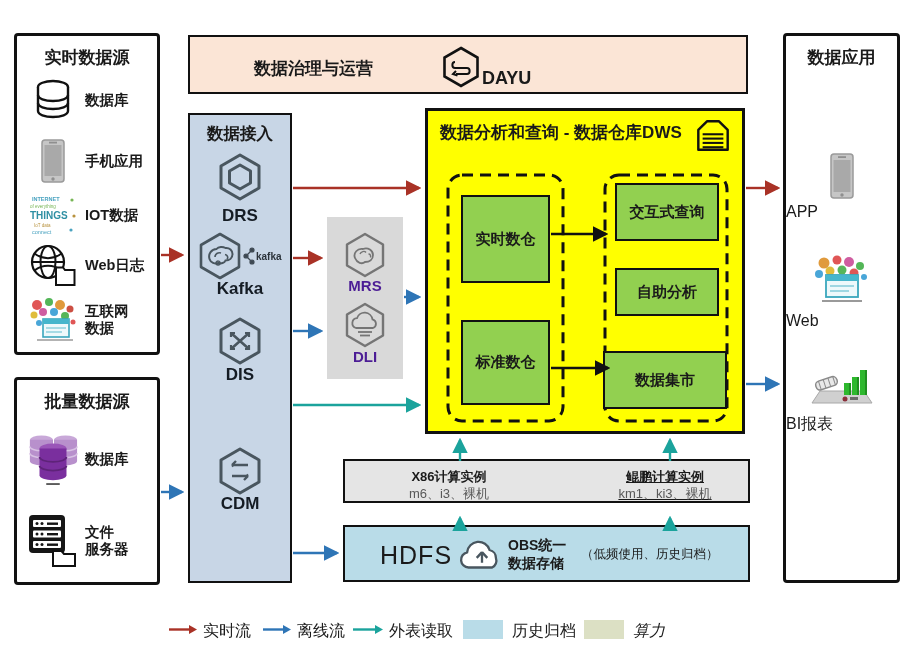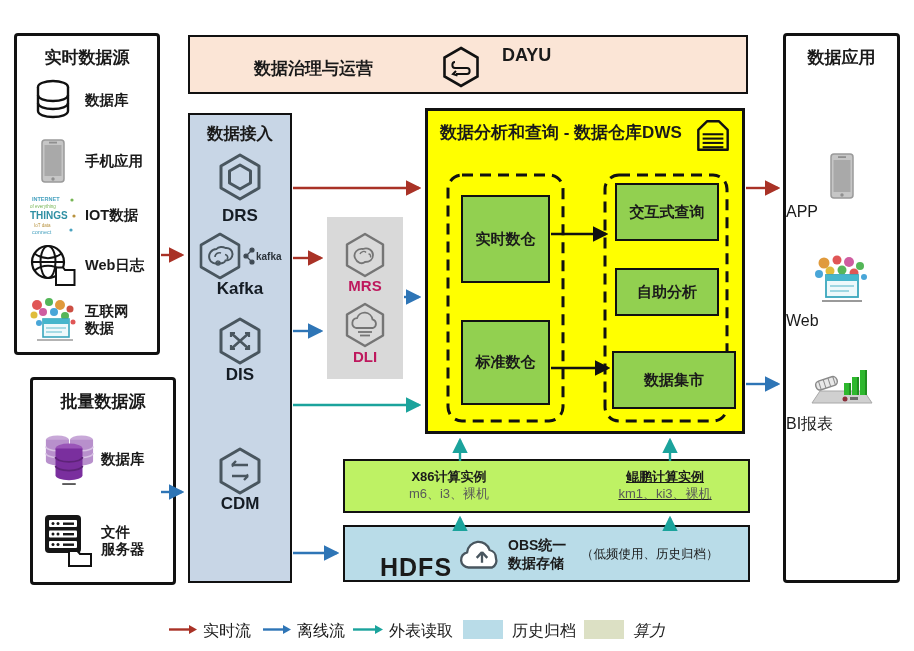--- a/index.html
+++ b/index.html
@@ -8,60 +8,60 @@
   .abs { position:absolute; }
   .box-round { background:#fff; border:3px solid #111; border-radius:4px; }
   .title { font-weight:bold; text-align:center; }
   svg { display:block; }
   .pre { white-space:pre-line; }
   .ctr { text-align:center; }
 
   
   #banner { left:188px; top:35px; width:560px; height:59px; background:#fbe5d6; border:2px solid #111; }
   #banner .t { position:absolute; left:64px; top:20px; font-size:17px; font-weight:bold; }
-  #banner .logo { position:absolute; left:250px; top:8px; display:flex; align-items:flex-start; gap:20px; }
+  #banner .logo { position:absolute; left:250px; top:8px; display:flex; align-items:flex-end; gap:0; }
   #banner .logo .lt { font-size:18px; font-weight:bold; }
 
   
   #realtime { left:14px; top:33px; width:146px; height:322px; }
-  #batch    { left:30px; top:377px; width:146px; height:208px; }
+  #batch    { left:14px; top:377px; width:146px; height:208px; }
   .src-title { margin-top:10px; font-size:17px; }
   .src-row { position:absolute; left:10px; right:6px; display:flex; align-items:center; gap:6px; }
   .src-ic { width:52px; display:flex; justify-content:center; flex:0 0 52px; }
   .src-lb { font-size:14.5px; font-weight:700; text-align:left; line-height:1.15; }
 
   
   #ingestion { left:188px; top:113px; width:104px; height:470px; background:#c8d6e6; border:2px solid #111; }
   #ingestion .t { margin-top:8px; font-size:16.5px; }
   .svc { position:absolute; left:0; width:100%; display:flex; justify-content:center; }
   .svc-lb { position:absolute; left:0; width:100%; text-align:center; font-weight:bold; font-size:17px; color:#151c24; }
 
   
   #processing { left:327px; top:217px; width:76px; height:162px; background:#d9d9d9; }
-  .proc-lb { position:absolute; left:0; width:100%; text-align:center; font-weight:bold; font-size:15px; color:#be185d; }
+  .proc-lb { position:absolute; left:0; width:100%; text-align:center; font-weight:bold; font-size:15px; color:#4c1d95; }
 
   
   #dws { left:425px; top:108px; width:320px; height:326px; background:#ffff00; border:3px solid #111; }
   #dws .t { position:absolute; left:12px; top:10px; font-size:17px; font-weight:bold; }
   .dashed { position:absolute; }
   .dashed svg.frame { position:absolute; left:0; top:0; }
   .greenbox { position:absolute; background:#92d050; border:2.5px solid #111; display:flex; align-items:center; justify-content:center; font-weight:bold; font-size:15px; }
 
   
   #apps { left:783px; top:33px; width:117px; height:550px; }
   .app-row { position:absolute; left:0; width:100%; display:flex; justify-content:center; }
   .app-lb { position:absolute; left:0; width:100%; text-align:left; font-size:16px; }
 
   
-  #compute { left:343px; top:459px; width:407px; height:54px; background:#bef264; border:2px solid #111; }
+  #compute { left:343px; top:459px; width:407px; height:44px; background:#e5e5e5; border:2px solid #111; }
   .comp-col { position:absolute; top:8px; text-align:center; line-height:1.3; }
   .comp-title { font-size:13px; font-weight:bold; }
   .comp-specs { font-size:13px; color:#595959; }
   #hdfs { left:343px; top:525px; width:407px; height:57px; background:#b9dce8; border:2px solid #111; }
-  #hdfs .h { position:absolute; left:35px; top:14px; font-size:25px; font-weight:bold; letter-spacing:1px;margin-top:12px; }
+  #hdfs .h { position:absolute; left:35px; top:14px; font-size:25px; font-weight:normal; letter-spacing:1px; }
   #hdfs .cloud { position:absolute; left:112px; top:9px; }
   #hdfs .obs { position:absolute; left:163px; top:10px; font-size:14px; font-weight:bold; line-height:1.25; }
   #hdfs .note { position:absolute; left:236px; top:19px; font-size:12.5px; white-space:nowrap; }
 
   
   .lg-lb { position:absolute; font-size:16px; }
   .lg-swatch { position:absolute; width:40px; height:19px; }
 </style>
 </head>
 <body>
@@ -306,21 +306,21 @@
     <div class="dashed" style="left:175px;top:62px;width:126px;height:250px;">
       <svg class="frame" width="126" height="250">
           <rect x="2" y="2" width="122" height="246" rx="14" fill="none" stroke="#111" stroke-width="3" stroke-dasharray="11 7"></rect>
         </svg>
       <div class="greenbox" style="left:12px;top:10px;width:104px;height:58px;">
           <span>交互式查询</span>
         </div>
       <div class="greenbox" style="left:12px;top:95px;width:104px;height:48px;">
           <span>自助分析</span>
         </div>
-      <div class="greenbox" style="left:9px;top:178px;width:124px;height:58px;">
+      <div class="greenbox" style="left:0;top:178px;width:124px;height:58px;">
           <span>数据集市</span>
         </div>
     </div>
   </div>
 
   <div id="apps" class="abs box-round">
     <div class="title src-title">数据应用</div>
 
     <div class="app-row" style="top:116px;">
       <svg width="32" height="48" viewBox="0 0 32 48">

